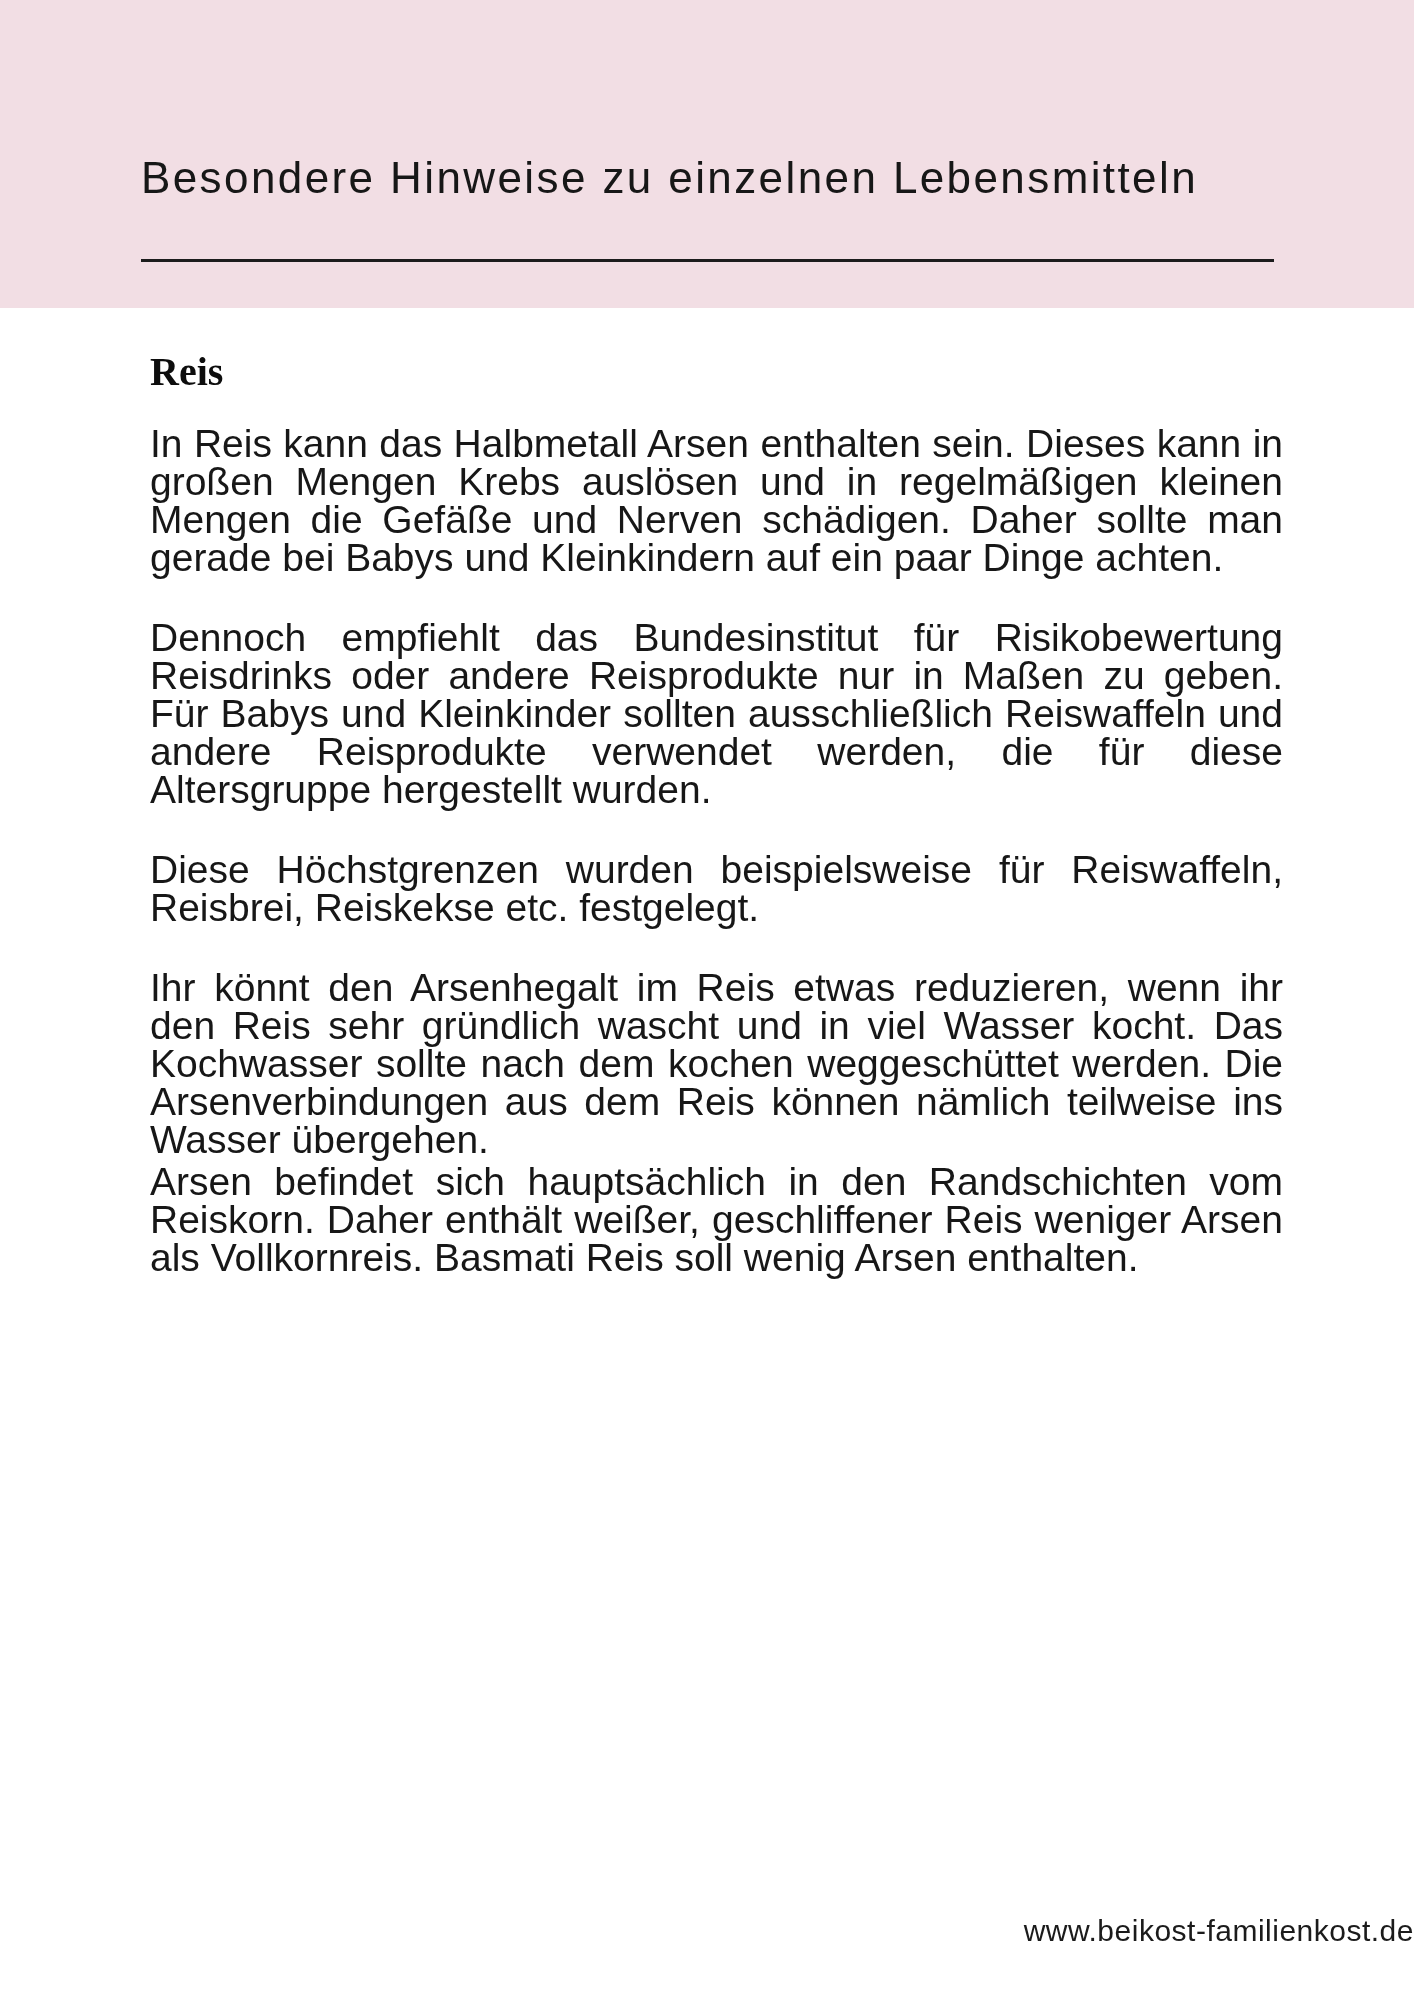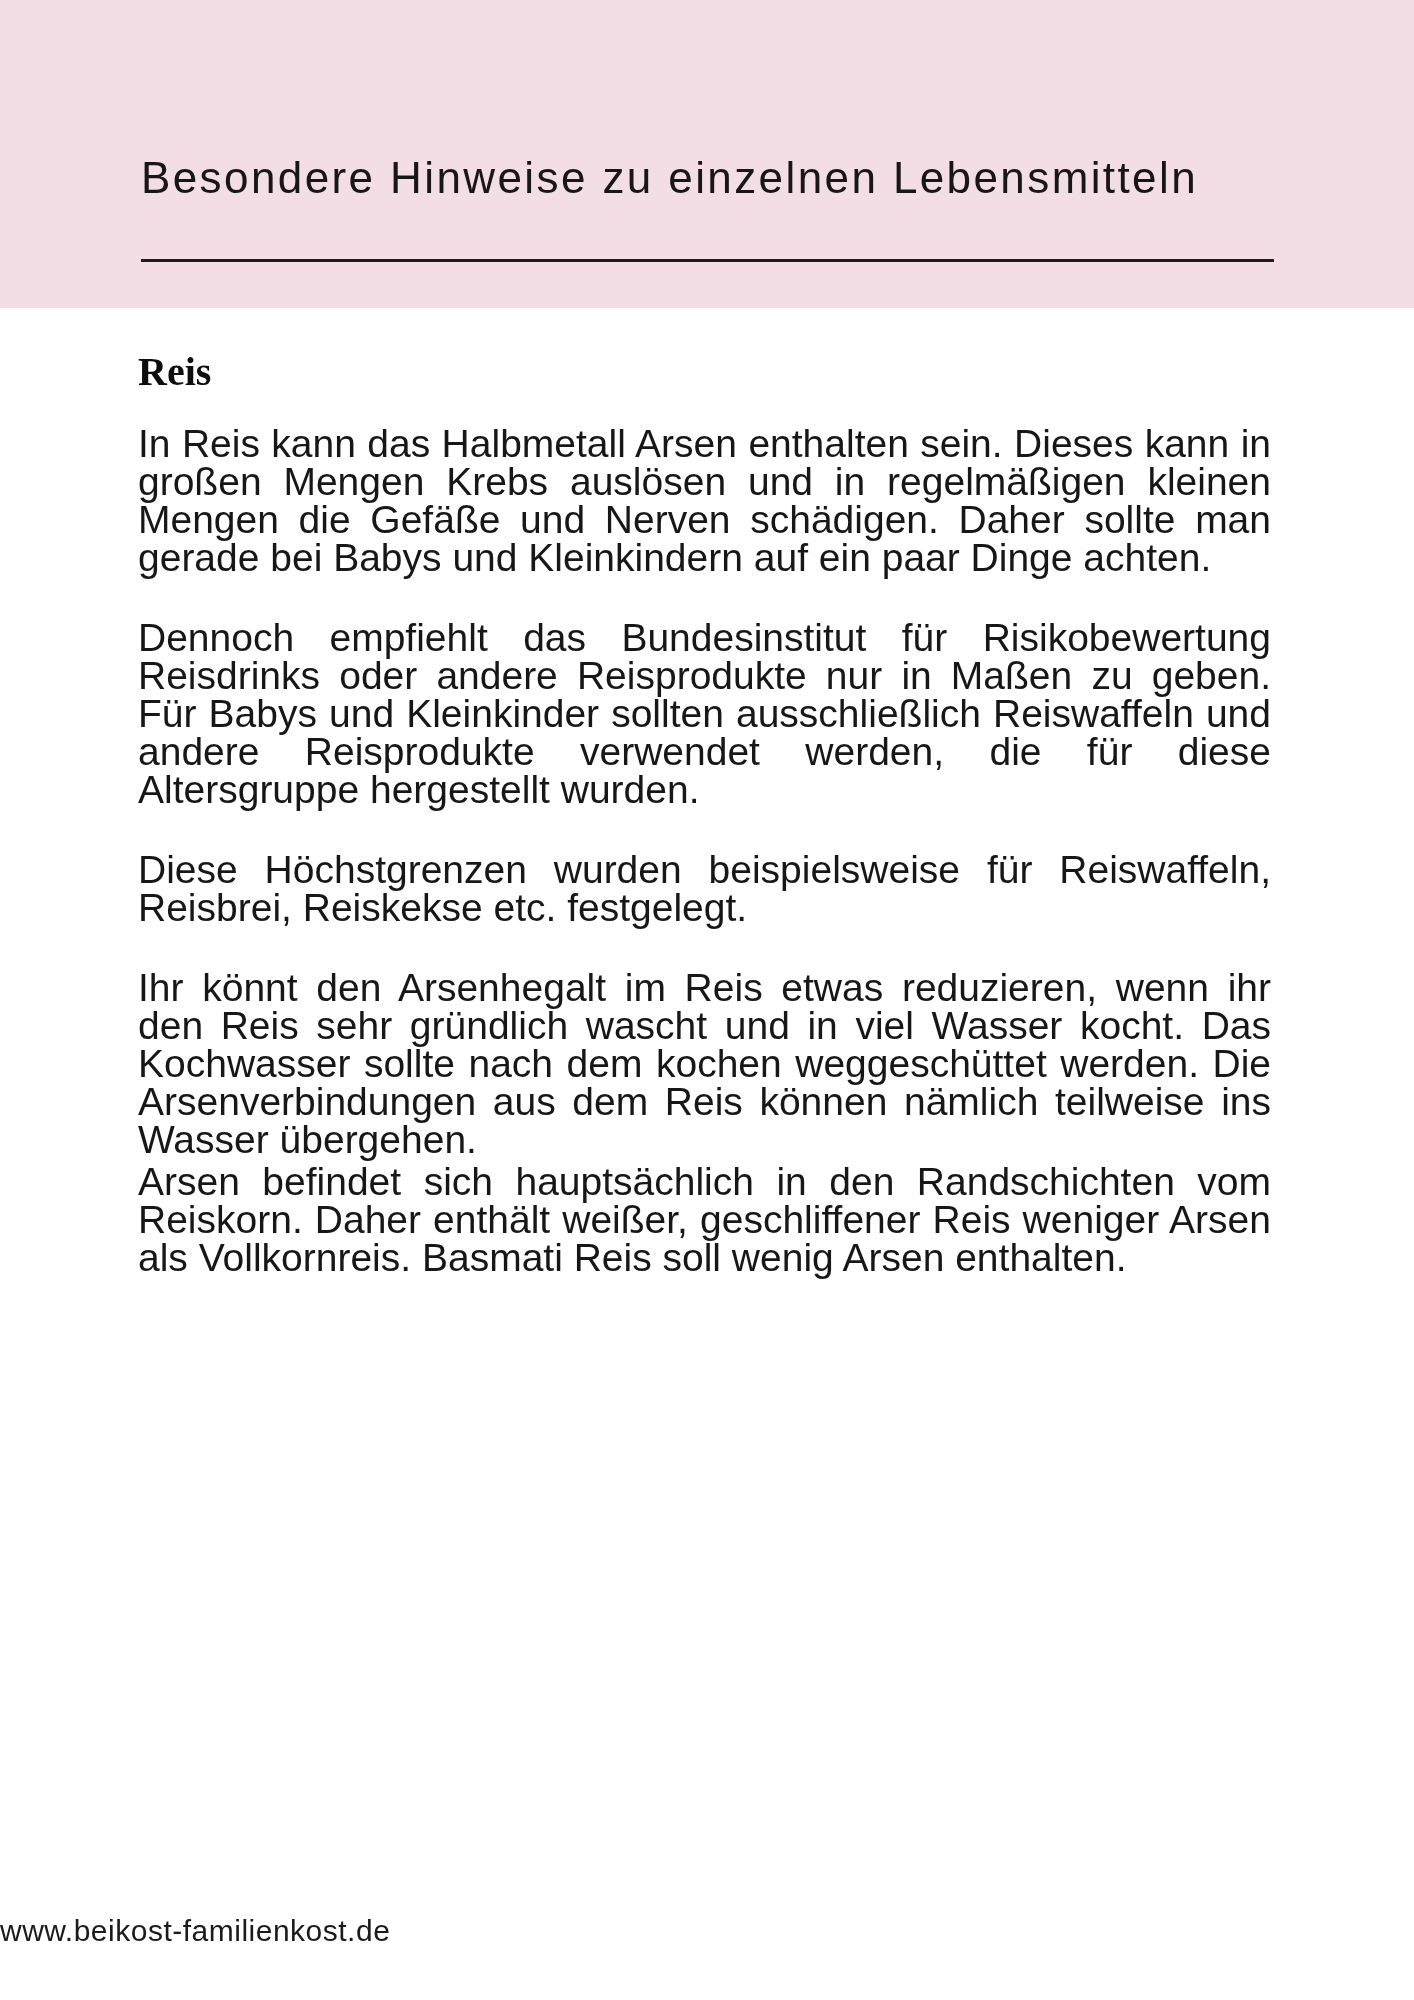--- a/index.html
+++ b/index.html
@@ -48,21 +48,21 @@
     left: 141px;
     top: 259px;
     width: 1133px;
     height: 3px;
     background: var(--rule-color, #1c1c1c);
   }
   
   .content {
     position: absolute;
     top: 308px;
-    left: 138px;
+    left: 150px;
     width: 1133px;
   }
   .section-heading {
     margin-top: 42px;
     font-family: "Liberation Serif", "DejaVu Serif", serif;
     font-size: 40px;
     line-height: 44px;
     font-weight: 700;
     color: #0d0d0d;
   }
@@ -78,21 +78,21 @@
   }
   .content p.tight {
     margin-top: 4px;
   }
   
   .page-footer {
     position: absolute;
     top: 1912px;
     left: 0;
     width: 100%;
-    text-align: left;
+    text-align: right;
   }
   .website-url {
     font-size: 30px;
     line-height: 38px;
     color: #1b1b1b;
     letter-spacing: 0.5px;
   }
 </style>
 </head>
 <body>

